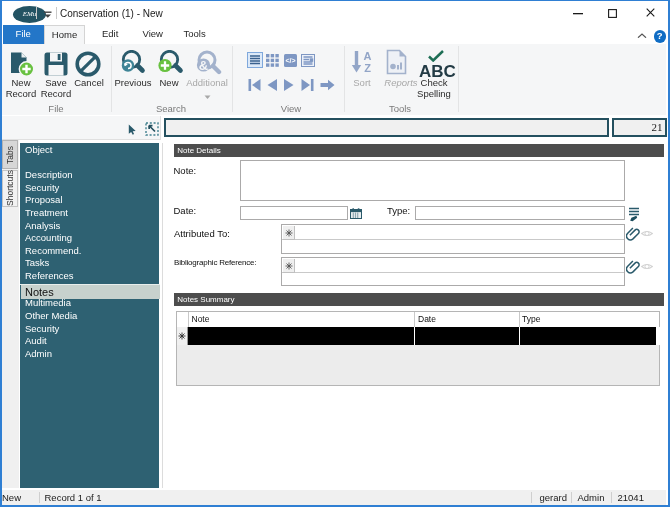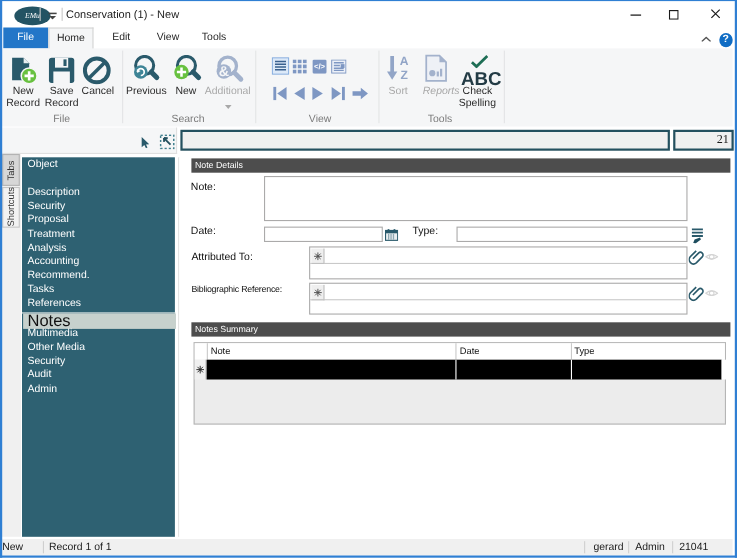--- a/index.html
+++ b/index.html
@@ -29,21 +29,21 @@
 #qbar1{left:163.5px;top:118px;width:445px;height:19px;background:#f0f0f0;border:2px solid #24505f;box-sizing:border-box;}
 #qbar2{left:611.5px;top:118px;width:55px;height:19px;background:#f0f0f0;border:2px solid #24505f;box-sizing:border-box;
  font-family:"Liberation Serif",serif;font-size:11px;color:#1a1a1a;text-align:right;line-height:15px;padding-right:2px;}
 
 #vstrip{left:0;top:139.5px;width:19px;height:348.5px;background:#f0f0f0;}
 .vtab{left:2px;width:15.5px;box-sizing:border-box;}
 .vtab span{position:absolute;left:50%;top:50%;transform:translate(-50%,-50%) rotate(-90deg);font-size:8.5px;color:#333;white-space:nowrap;}
 
 #sidebar{left:19.5px;top:143px;width:139.5px;height:345px;background:#2e6172;}
 .sitem{left:0px;width:140px;height:12.65px;color:#fff;font-size:9.5px;padding-left:5.5px;box-sizing:border-box;line-height:12.65px;}
-#sel{left:1px;top:142.3px;width:139px;height:13.5px;background:#c7d1cd;color:#111;font-size:15px;padding-left:4.5px;box-sizing:border-box;line-height:12.2px;padding-top:1px;}
+#sel{left:1px;top:142.3px;width:139px;height:13.5px;background:#c7d1cd;color:#111;font-size:11px;padding-left:4.5px;box-sizing:border-box;line-height:12.2px;padding-top:1px;}
 
 #form{left:163px;top:143px;width:503px;height:345px;background:#fff;}
 .hdr{left:11.2px;width:489.8px;height:13.2px;background:#4d4d4d;color:#fff;font-size:8px;line-height:13.5px;padding-left:3px;box-sizing:border-box;}
 .flabel{font-size:9.5px;color:#101010;}
 .fbox{background:#fff;border:1px solid #abaaaa;box-sizing:border-box;}
 .astcell{background:#efefef;border-right:1px solid #c0c0c0;border-bottom:1px solid #c0c0c0;}
 
 #tbl{left:13px;top:168px;width:484px;height:75px;background:#ececec;border:1px solid #b5b5b5;box-sizing:border-box;}
 .thead{font-size:8.5px;color:#111;}
 
@@ -258,21 +258,21 @@
     <div class="fbox abs" style="left:77px;top:17.3px;width:385px;height:40.3px;"></div>
     <div class="flabel abs" style="left:10.5px;top:62.3px;">Date:</div>
     <div class="fbox abs" style="left:77px;top:62.8px;width:107.5px;height:14px;"></div>
     <svg id="ic-cal" class="abs" style="left:187px;top:65.4px;" width="12" height="11" viewBox="0 0 12 11">
         <rect x="0.5" y="1.5" width="11" height="9" fill="#e9eef0" stroke="#2a5a6b" stroke-width="1"></rect>
         <rect x="0.5" y="1.5" width="11" height="2.6" fill="#2a5a6b"></rect>
         <rect x="2.4" y="0.3" width="1.6" height="2.4" fill="#2a5a6b"></rect>
         <rect x="7.8" y="0.3" width="1.6" height="2.4" fill="#2a5a6b"></rect>
         <path d="M3.3 4.5 V10 M5.5 4.5 V10 M7.7 4.5 V10" stroke="#8fa8b2" stroke-width="1.2"></path>
       </svg>
-    <div class="flabel abs" style="left:212px;top:62.3px;">Type:</div>
+    <div class="flabel abs" style="left:224px;top:62.3px;">Type:</div>
     <div class="fbox abs" style="left:252px;top:62.8px;width:210px;height:14px;"></div>
     <svg id="ic-lkp" class="abs" style="left:464.5px;top:64px;" width="12" height="15" viewBox="0 0 12 15">
         <path d="M1 1.5 H11 M1 4.5 H11 M1 7.5 H11" stroke="#2a5a6b" stroke-width="1.7"></path>
         <path d="M2.2 13.8 l1.2-3 5-2 0.8 2 -4.6 3.4 z" fill="#1d4d5e"></path>
       </svg>
     <div class="flabel abs" style="left:11px;top:84.5px;">Attributed To:</div>
     <div class="fbox abs" style="left:118px;top:81px;width:344px;height:30.2px;">
       <div class="abs" style="left:0;top:14.2px;width:342px;height:1px;background:#c9c9c9;"></div>
       <div class="astcell abs" style="left:1px;top:1px;width:10.5px;height:12.5px;"></div>
       <svg class="abs" style="left:2.5px;top:3.5px;" width="8" height="8" viewBox="0 0 8 8">

